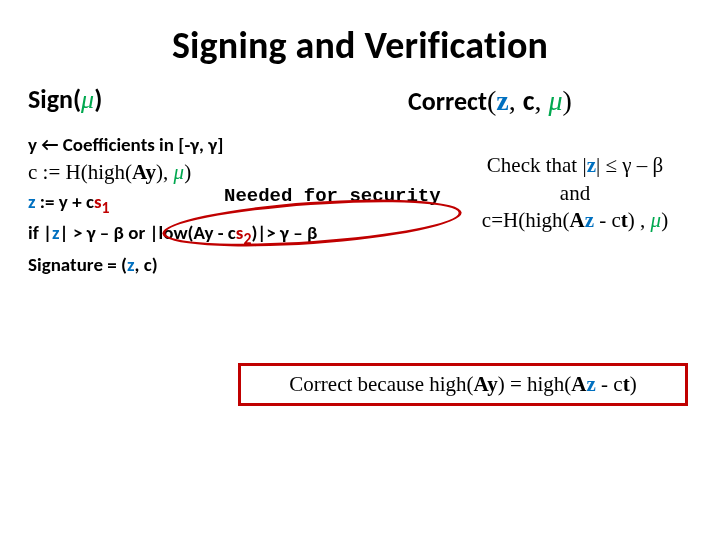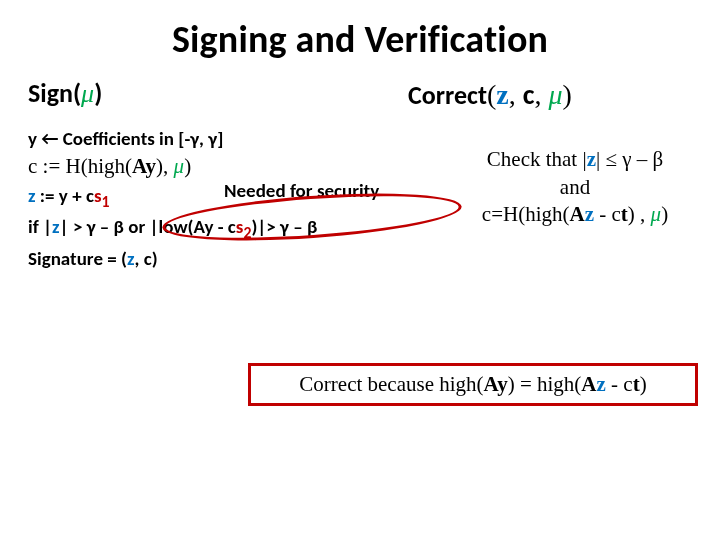--- a/index.html
+++ b/index.html
@@ -7,21 +7,21 @@
   body {
     background: #fff;
     font-family: Calibri, "Segoe UI", Arial, sans-serif;
     color: #000;
     position: relative;
   }
   .slide {
     width: 720px;
     height: 450px;
     position: relative;
-    padding: 12px 28px 0 28px;
+    padding: 18px 28px 0 28px;
   }
   .title {
     font-size: 38px;
     font-weight: 700;
     text-align: center;
     margin-top: 4px;
     letter-spacing: 0.2px;
   }
   .equation {
     text-align: center;
@@ -63,34 +63,35 @@
   .left p { margin: 2px 0; font-weight: 700; }
   .left p.indent { padding-left: 26px; }
 
   .needed {
     position: absolute;
     left: 196px;
     top: 54px;
     font-weight: 700;
     font-size: 19px;
     white-space: nowrap;
+    font-family: Liberation Mono, monospace;
   }
 
   .ellipse {
     position: absolute;
     border: 3px solid #c00000;
     border-radius: 50%;
     transform: rotate(-6deg);
     pointer-events: none;
   }
   #ell1 { left: 134px; top: 72px; width: 300px; height: 42px; transform: rotate(-4deg); }
 
   .bottom-box {
     position: absolute;
-    left: 248px;
+    left: 238px;
     bottom: 44px;
     width: 450px;
     border: 3px solid #c00000;
     padding: 6px 8px;
     font-family: "Times New Roman", serif;
     font-size: 21px;
     text-align: center;
   }
 </style>
 </head>

